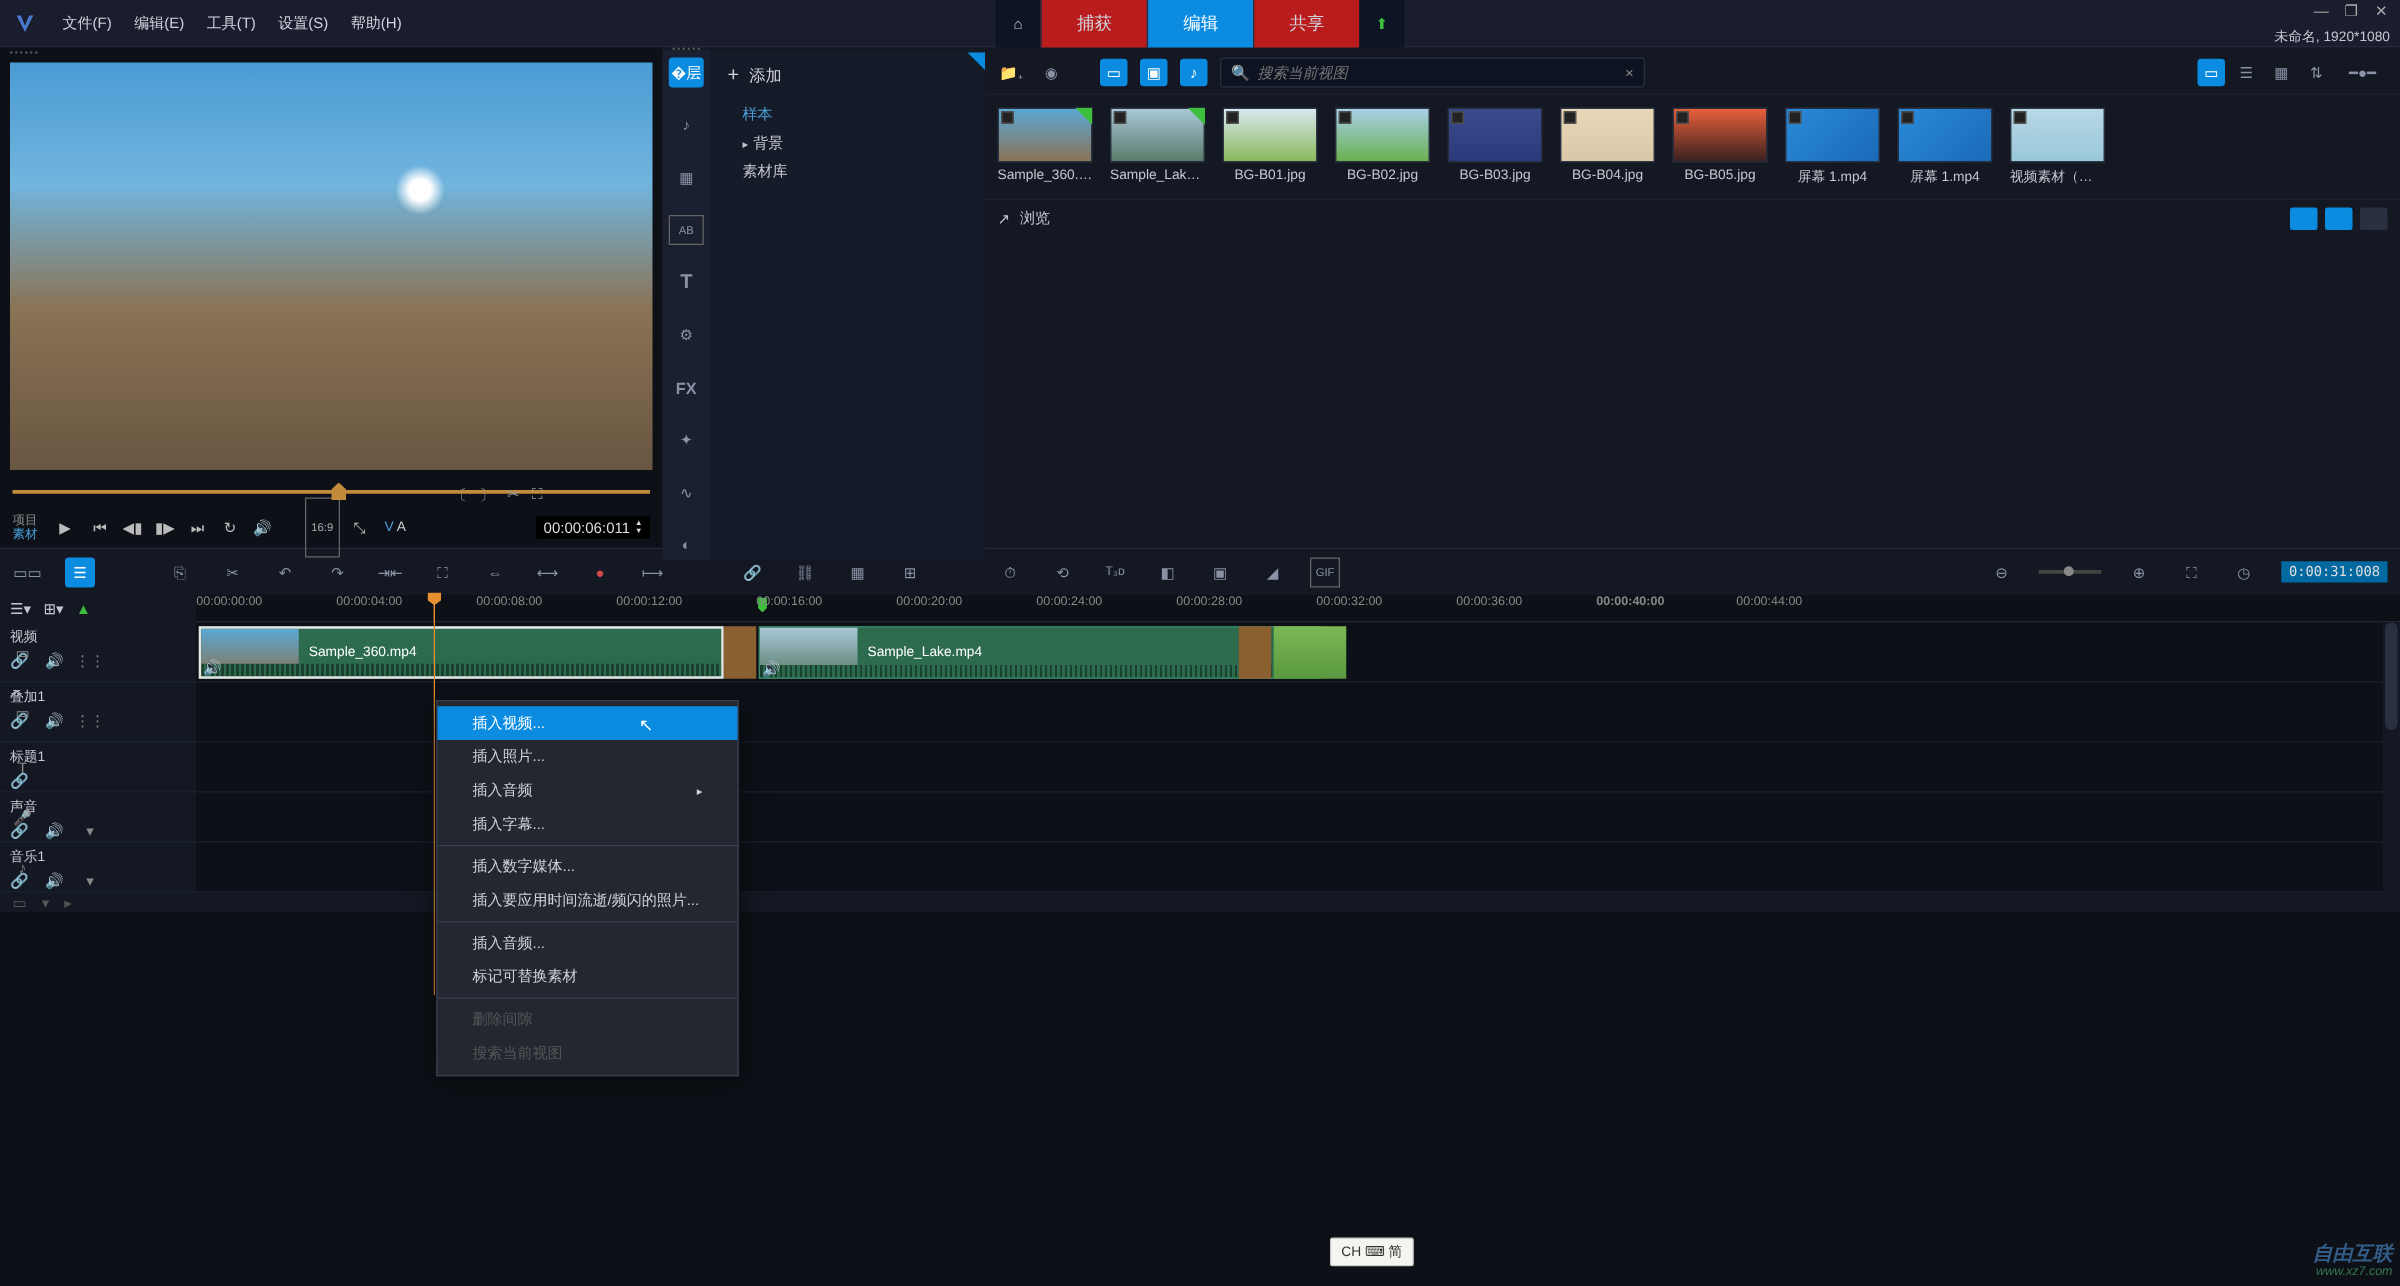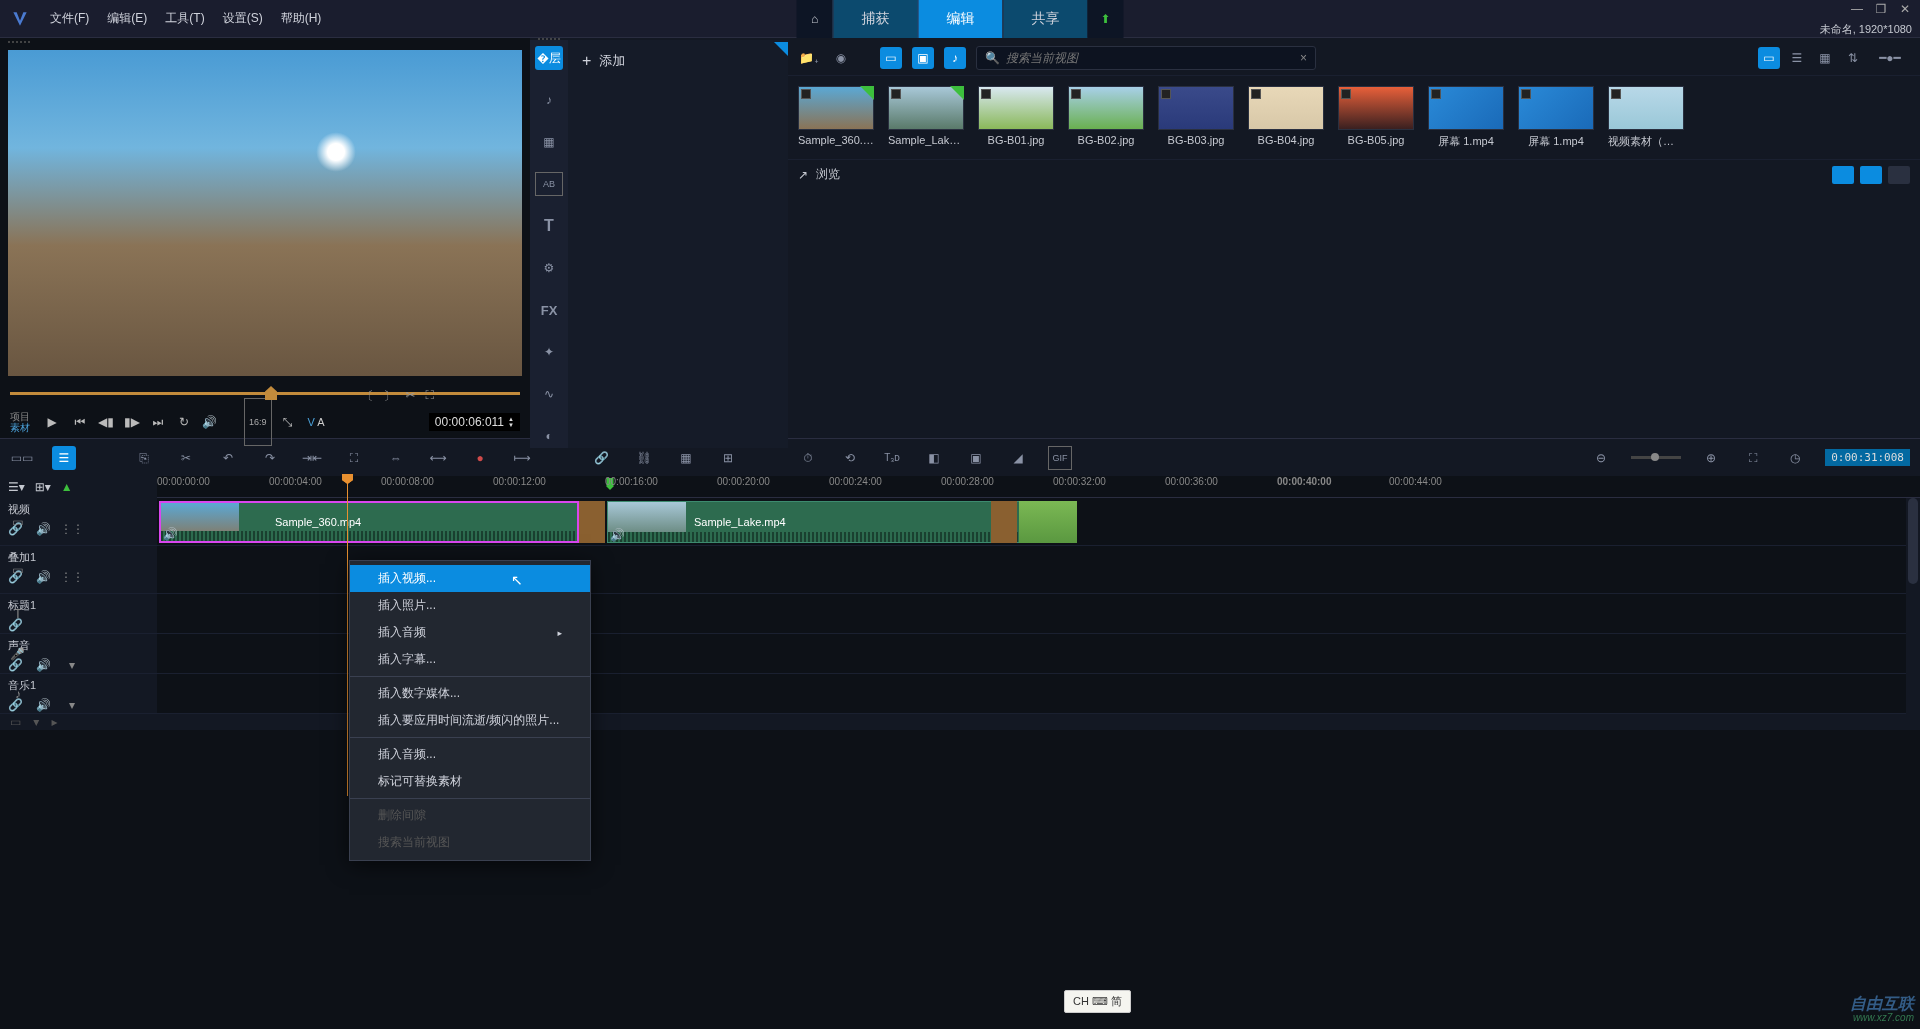--- a/index.html
+++ b/index.html
@@ -6,21 +6,21 @@
 body { background: #0d1117; color: #c5c8d0; font-size: 12px; overflow: hidden; width: 1920px; height: 1029px; }
 
 
 .menubar { height: 38px; background: #1a1d2e; display: flex; align-items: center; padding: 0 10px; border-bottom: 1px solid #2a2d40; }
 .logo { width: 20px; height: 20px; margin-right: 20px; }
 .logo svg { width: 100%; height: 100%; }
 .menu-items { display: flex; gap: 18px; }
 .menu-items span { cursor: pointer; color: #d0d3dc; }
 .tab-bar { position: absolute; left: 50%; transform: translateX(-50%); display: flex; height: 38px; align-items: stretch; }
 .tab-bar .home-icon { width: 36px; display:flex; align-items:center; justify-content:center; background:#0d1525; }
-.tab-bar .tab { padding: 0 28px; display: flex; align-items: center; background: #0c4a6e; border-left:1px solid #2a2d40; color:#d0d3dc; font-size:14px; }
+.tab-bar .tab { padding: 0 28px; display: flex; align-items: center; background: #b91c1c; border-left:1px solid #2a2d40; color:#d0d3dc; font-size:14px; }
 .tab-bar .tab.active { background: #0b8ce0; color:#fff; }
 .tab-bar .upload-icon { width:36px; display:flex; align-items:center; justify-content:center; background:#0d1525; color:#3dbf3d; }
 .win-controls { position: absolute; right: 8px; top:2px; display:flex; gap:4px; flex-direction:column; align-items:flex-end;}
 .win-btns { display:flex; gap:10px; }
 .win-btns span { width:14px; height:14px; display:flex; align-items:center; justify-content:center; cursor:pointer; color:#aaa; }
 .project-info { color:#c5c8d0; font-size:11px; margin-top:2px; }
 
 
 .main-area { display:flex; height: 400px; }
 
@@ -102,21 +102,21 @@
 .track-header { height:48px; border-bottom:1px solid #1a2030; padding:4px 8px; }
 .track-header.short { height:40px; }
 .th-name { font-size:11px; color:#c5c8d0; }
 .th-ctrls { display:flex; gap:12px; margin-top:4px; align-items:center; }
 .th-ctrls .ic { width:16px; height:16px; color:#888; display:flex; align-items:center; justify-content:center; }
 
 .tracks-canvas { flex:1; position:relative; background:#0d1117; }
 .track-lane { height:48px; border-bottom:1px solid #1a2030; position:relative; }
 .track-lane.short { height:40px; }
 .clip { position:absolute; top:3px; height:42px; background:#2d6b4f; border:1px solid #3d8b6f; display:flex; align-items:center; overflow:hidden; }
-.clip.selected { border:2px solid #d946ef;gap:28px; }
+.clip.selected { border:2px solid #e5e5e5; }
 .clip-thumb { width:78px; height:100%; background:linear-gradient(180deg,#5ba8d4,#8a7356); }
 .clip-label { padding:0 8px; color:#fff; font-size:11px; }
 .clip-wave { position:absolute; bottom:0; left:0; right:0; height:10px; background:repeating-linear-gradient(90deg,#1a4030,#1a4030 2px,#2d6b4f 2px,#2d6b4f 4px); }
 .clip-audio-icon { position:absolute; bottom:2px; left:2px; width:12px; height:12px; color:#e89030; }
 .transition-clip { position:absolute; top:3px; height:42px; width:26px; background:#8a6030; }
 .image-clip { position:absolute; top:3px; height:42px; background:linear-gradient(180deg,#7bb854,#5a9840); }
 
 
 .context-menu { position:absolute; background:#222730; border:1px solid #3a4050; box-shadow:0 4px 20px rgba(0,0,0,0.6); z-index:100; min-width:242px; padding:4px 0; }
 .cm-item { padding:5px 28px 5px 28px; color:#d0d3dc; cursor:pointer; font-size:12px; display:flex; align-items:center; justify-content:space-between; }
@@ -246,20 +246,25 @@
         <div class="rail-btn" style="font-weight:bold;font-size:13px">FX</div>
         <div class="rail-btn">✦</div>
         <div class="rail-btn">∿</div>
         <div class="rail-btn">◐</div>
       </div>
       <div class="tree-panel">
         <div class="tree-add" style="position:relative">
           <span style="font-size:16px">+</span>
           <span>添加</span>
           <span style="position:absolute;right:-6px;top:-6px;width:0;height:0;border-left:14px solid transparent;border-top:14px solid #0b8ce0"></span>
+        </div>
+        <div class="tree-items">
+          <div class="ti active">样本</div>
+          <div class="ti"><span class="caret">▸</span><span>背景</span></div>
+          <div class="ti">素材库</div>
         </div>
       </div>
       <div class="grid-panel">
         <div class="grid-toolbar">
           <div class="gt-icon">📁₊</div>
           <div class="gt-icon">◉</div>
           <div class="gt-sep"></div>
           <div class="gt-icon box">▭</div>
           <div class="gt-icon box">▣</div>
           <div class="gt-icon box">♪</div>

